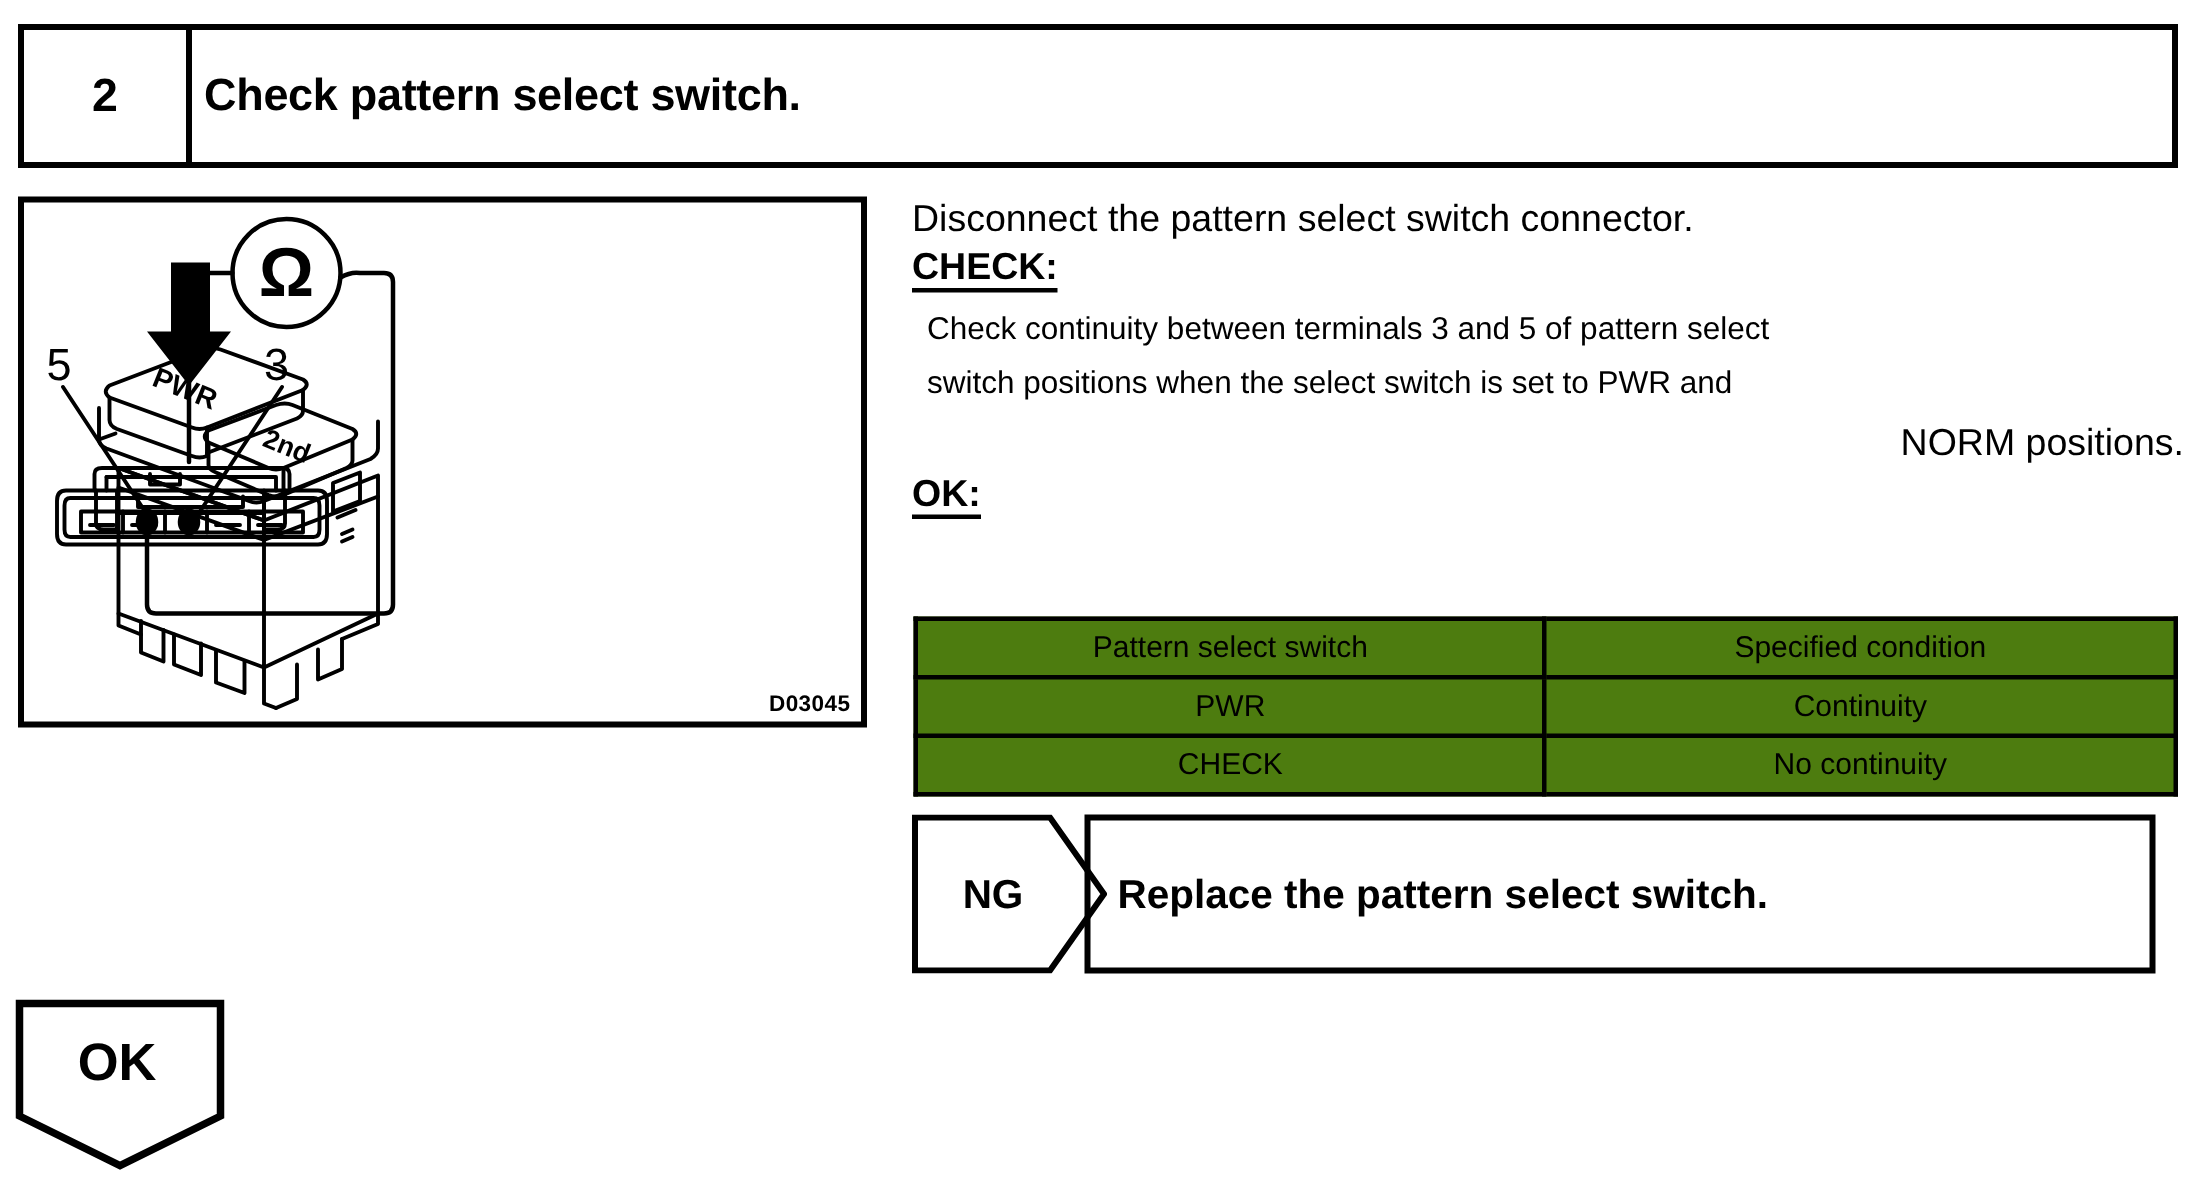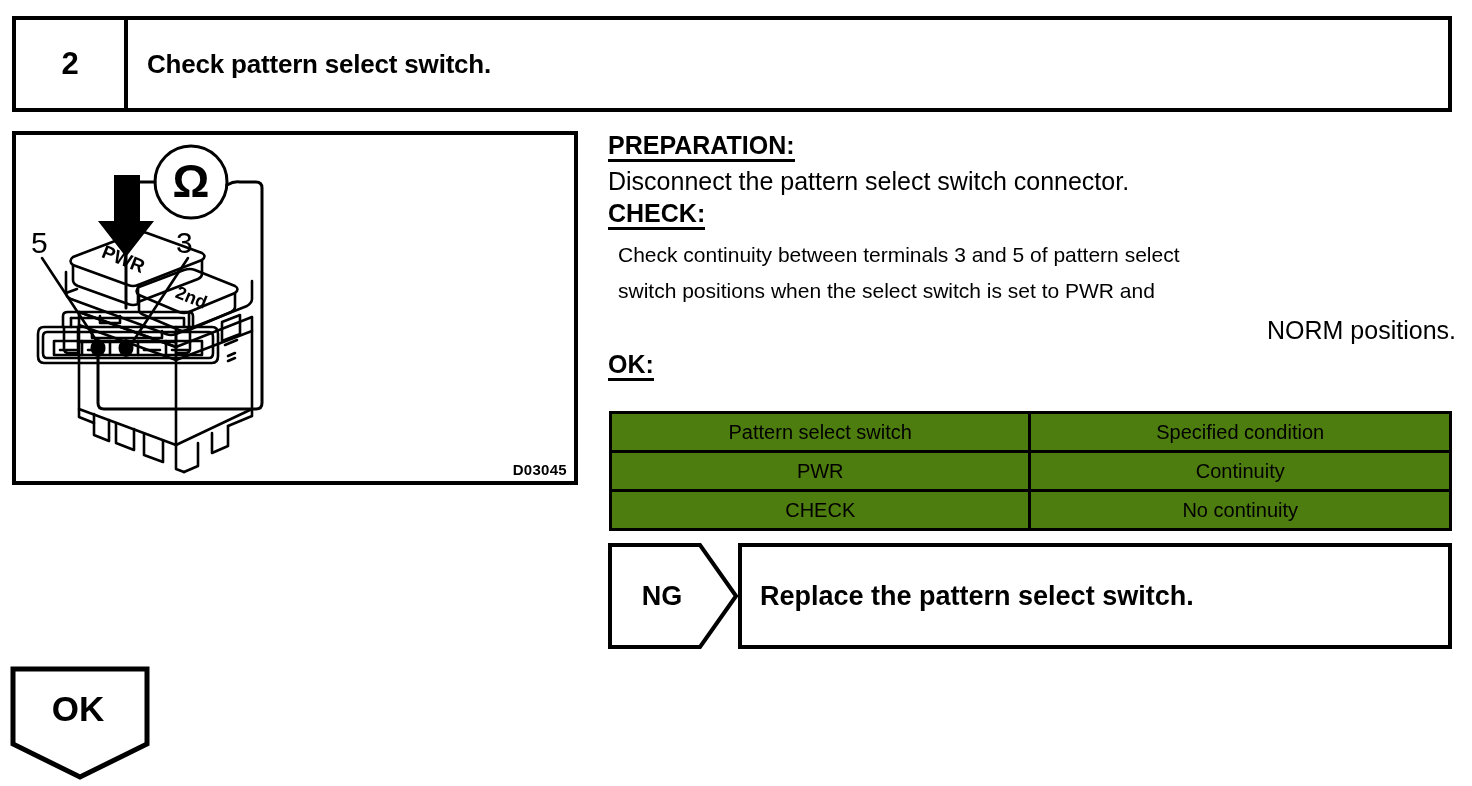--- a/index.html
+++ b/index.html
@@ -39,22 +39,22 @@
     align-items: center;
     justify-content: center;
     font-size: 31px;
     font-weight: bold;
     box-sizing: border-box;
   }
   #step-title-cell {
     flex: 1;
     display: flex;
     align-items: center;
-    padding-left: 19px;
-    font-size: 26px;
+    padding-left: 8px;
+    font-size: 30px;
     font-weight: bold;
     letter-spacing: -0.2px;
     box-sizing: border-box;
   }
 
   
   #illustration-panel {
     position: absolute;
     left: 12px;
     top: 131px;
@@ -153,21 +153,21 @@
     width: 108px;
     height: 106px;
     display: flex;
     align-items: center;
     justify-content: center;
     font-size: 27px;
     font-weight: bold;
   }
   #ng-action-box {
     position: absolute;
-    left: 130px;
+    left: 115px;
     top: 0;
     width: 714px;
     height: 106px;
     border: 4px solid #000;
     box-sizing: border-box;
     display: flex;
     align-items: center;
     padding-left: 18px;
     font-size: 27px;
     font-weight: bold;
@@ -297,23 +297,20 @@
       <text x="15" y="118" font-family="'Liberation Sans', sans-serif" font-size="30" fill="#000">5</text>
       <text x="160" y="118" font-family="'Liberation Sans', sans-serif" font-size="30" fill="#000">3</text>
 
       <text x="175" y="62" font-family="'Liberation Sans', sans-serif" font-size="46" font-weight="bold" fill="#000" text-anchor="middle">Ω</text>
     </svg>
 
     <div id="figure-code">D03045</div>
   </div>
 
   <div id="instructions">
-    <div class="sec-head-wrap">
-      <span class="sec-head">PREPARATION:</span>
-    </div>
     <p class="body-line">Disconnect the pattern select switch connector.</p>
 
     <div class="sec-head-wrap">
       <span class="sec-head">CHECK:</span>
     </div>
     <p class="body-just">Check continuity between terminals 3 and 5 of pattern select</p>
     <p class="body-just">switch positions when the select switch is set to PWR and</p>
     <p class="body-just-last">NORM positions.</p>
 
     <div class="sec-head-wrap">

